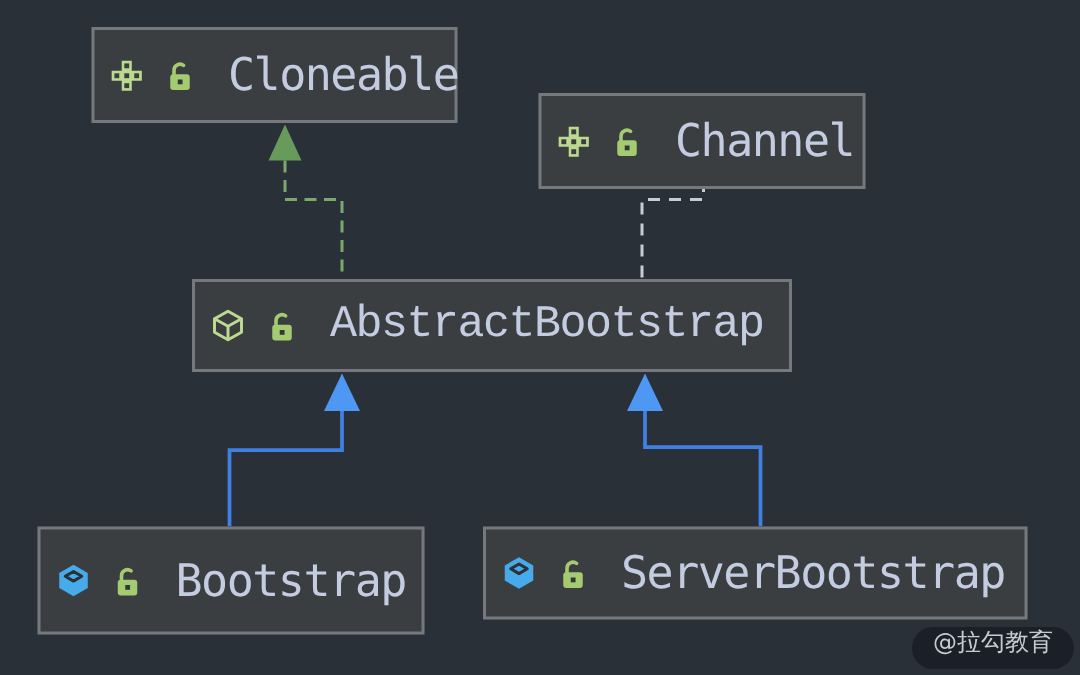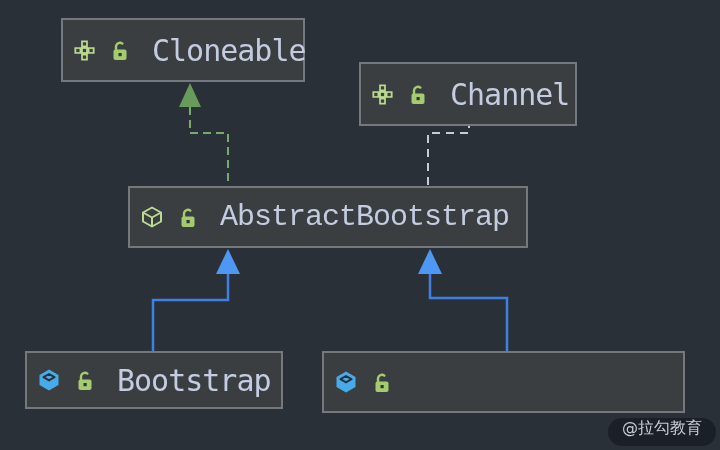--- a/index.html
+++ b/index.html
@@ -26,21 +26,21 @@
   .node .label{
     margin-left:14px;
     font-size:30px;
     color:#c3cce0;
     white-space:nowrap;
     letter-spacing:-1px;
   }
   #node-cloneable {left:61px; top:18px; width:244px;height:64px;}
   #node-channel   {left:359px;top:18px; width:218px;height:64px;margin-top:44px;}
   #node-abstract  {left:128px;top:186px;width:400px;height:62px;font-family:Liberation Mono, monospace;}
-  #node-bootstrap {left:25px; top:351px;width:258px;height:58px;}
+  #node-bootstrap {left:25px; top:351px;width:258px;height:72px;}
   #node-server    {left:322px;top:351px;width:363px;height:62px;}
   #watermark{
     position:absolute;
     left:608px;top:418px;width:108px;height:28px;
     background:rgba(14,19,26,0.55);
     border-radius:14px;
     display:flex;align-items:flex-start;justify-content:center;
     font-family:"DejaVu Sans","Liberation Sans",sans-serif;
     font-size:16px;color:#c6cbd1;
   }
@@ -136,19 +136,20 @@
   <div class="node" id="node-server">
     <svg class="type-icon" width="24" height="24" viewBox="0 0 24 24">
       <path d="M12,1.5 L21.5,7 L21.5,17 L12,22.5 L2.5,17 L2.5,7 Z" fill="#47abe9"></path>
       <path d="M12,6 L17.5,9.2 L12,12.4 L6.5,9.2 Z" fill="#47abe9" stroke="#2a3038" stroke-width="2" stroke-linejoin="round"></path>
     </svg>
     <svg class="lock-icon" width="18" height="21" viewBox="0 0 18 21">
       <path d="M5,10 L5,6.8 A4,4 0 0 1 11.4,3.6" fill="none" stroke="#a5cb70" stroke-width="2.4" stroke-linecap="round"></path>
       <rect x="2.5" y="9.5" width="13" height="10.5" rx="2" fill="#a5cb70"></rect>
       <rect x="7.5" y="13" width="3.2" height="3.2" fill="#33373a"></rect>
     </svg>
+    <span class="label">ServerBootstrap</span>
   </div>
 
   <div id="watermark">
     <span>@拉勾教育</span>
   </div>
 
 </div>
 
 </body></html>

